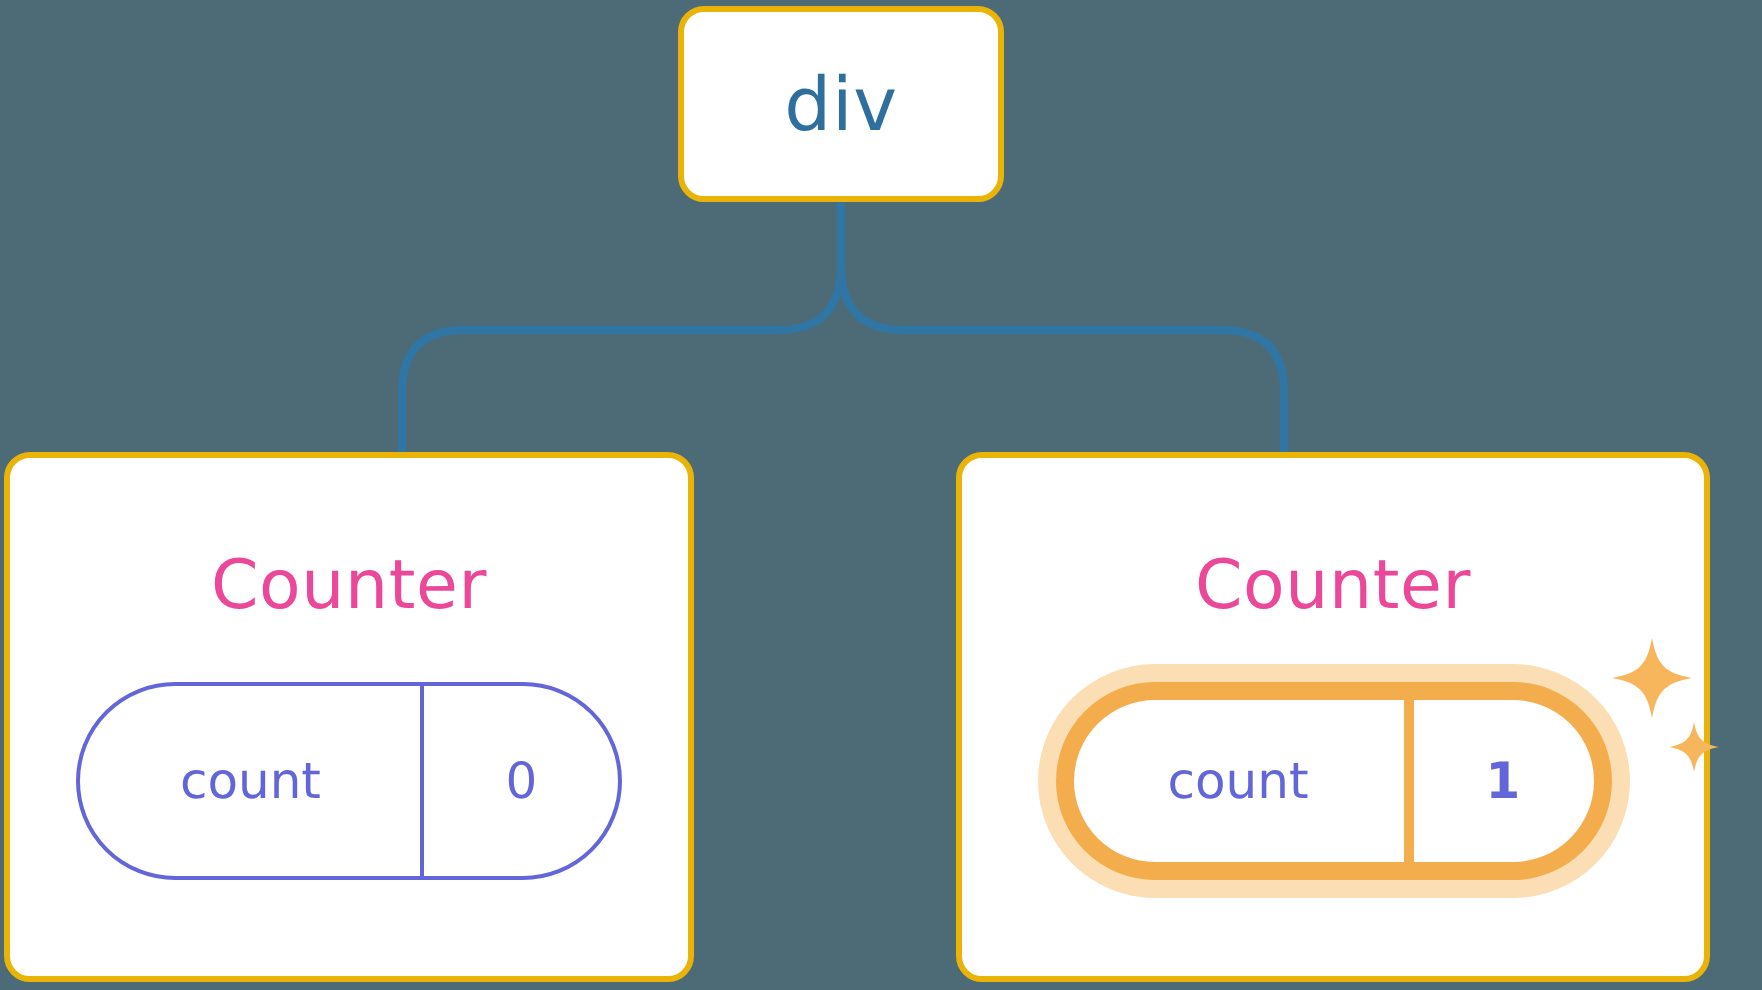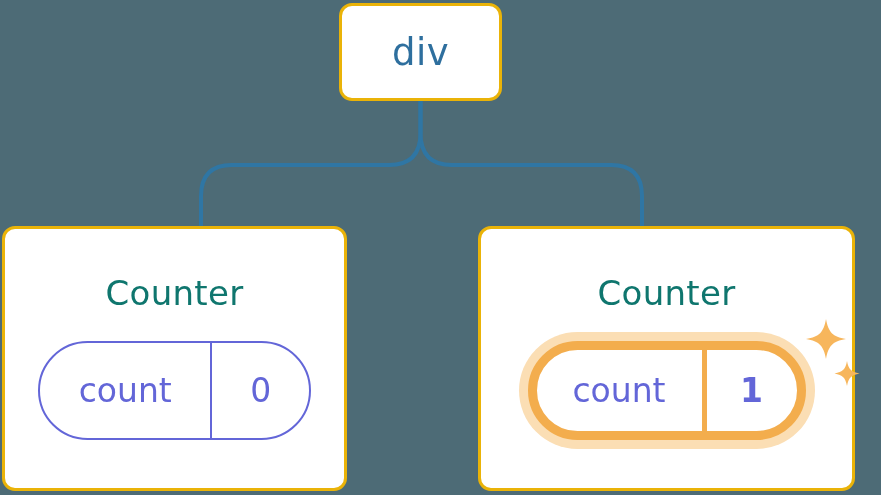--- a/index.html
+++ b/index.html
@@ -68,21 +68,21 @@
     width: 345px;
     height: 265px;
   }
   #counter-card-right {
     left: 478px;
     top: 226px;
     width: 377px;
     height: 265px;
   }
   .card-title {
-    color: #0f766e;
+    color: #ec4899;
     font-size: 34px;
     line-height: 1;
     margin-top: 47px;
     letter-spacing: 0.3px;
   }
 
   
   .pill-wrap {
     position: relative;
     margin-top: 31px;
@@ -94,21 +94,21 @@
     height: 99px;
     border-radius: 50px;
     box-sizing: border-box;
     background: #ffffff;
   }
   .pill-key, .pill-val {
     display: flex;
     align-items: center;
     justify-content: center;
     color: #6366d8;
-    font-size: 33px;
+    font-size: 25px;
     line-height: 1;
     box-sizing: border-box;
   }
 
   
   .pill.plain {
     width: 273px;
     border: 2px solid #6366d8;
   }
   .pill.plain .pill-key {

